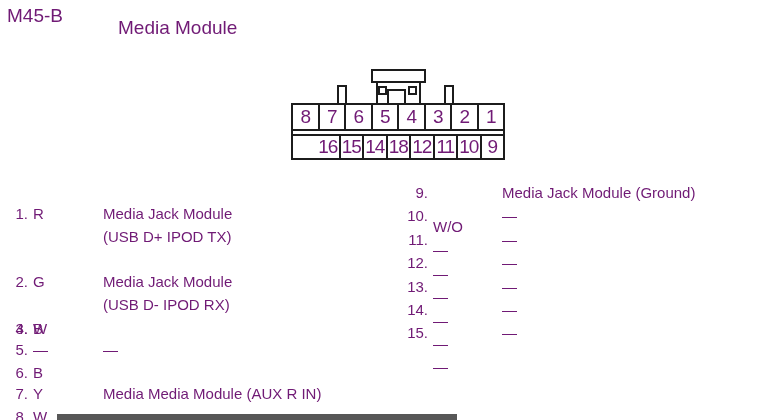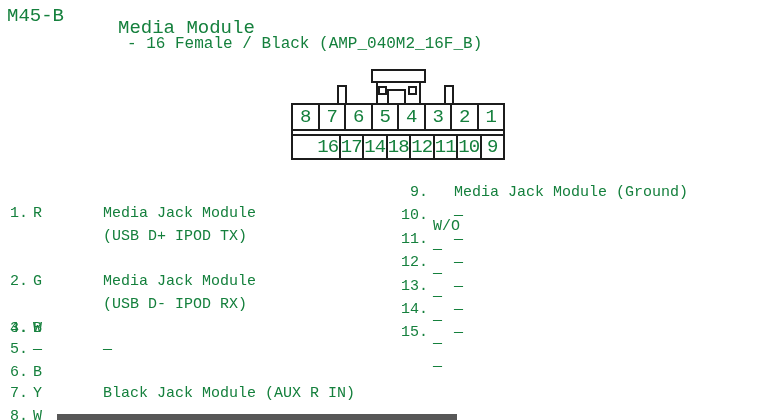--- a/index.html
+++ b/index.html
@@ -1,19 +1,19 @@
 <!DOCTYPE html>
 <html><head>
 <meta charset="utf-8">
 <style>
   * { margin:0; padding:0; box-sizing:border-box; }
   html,body { background:#fff; }
   .page {
     position:relative; width:706px; height:420px; background:#fff;
-    font-family:Liberation Mono, monospace; color:#15803d; overflow:hidden;
+    font-family:Liberation Sans, sans-serif; color:#701a75; overflow:hidden;
   }
   
   .hdr-id    { position:absolute; left:7;  left:7px;  top:5px;  font-size:19px; }
   .hdr-title { position:absolute; left:118px; top:17px;  font-size:19px; }
   .hdr-sub   { position:absolute; left:127px; top:35px; font-size:16px; }
 
   
   .connector { position:absolute; left:291px; top:69px; width:214px; height:91px; }
   .latch-cap  { position:absolute; left:80px; top:0;  width:55px; height:14px; border:2px solid #1c1c1c; background:#fff; }
   .latch-body { position:absolute; left:85px; top:14px; width:45px; height:20px; border-left:2px solid #1c1c1c; border-right:2px solid #1c1c1c; background:#fff; }
@@ -41,34 +41,33 @@
   .pinlist.right { left:390px; top:181px; width:387px; }
   .pinrow { position:relative; }
   .pnum   { position:absolute; left:0; text-align:right; }
   .pcolor { position:absolute; }
   .pfunc  { white-space:pre-line; }
   .pinlist.left  .pnum   { width:28px; }
   .pinlist.left  .pcolor { left:33px; }
   .pinlist.left  .pfunc  { margin-left:103px;margin-top:21px; }
   .pinlist.right .pnum   { width:38px; }
   .pinlist.right .pcolor { left:43px;margin-top:34px; }
-  .pinlist.right .pfunc  { margin-left:64px; }
+  .pinlist.right .pfunc  { margin-left:112px; }
 
   
   .cutoff-bar { position:absolute; left:57px; top:414px; width:400px; height:6px;
     background:#3a3a3a; opacity:.85; }
 </style>
 </head>
 <body>
 
 <div class="page">
 
   <div class="hdr-id">M45-B</div>
   <div class="hdr-title">Media Module</div>
-  <div class="hdr-sub">- 16 Female / Black (AMP_040M2_16F_B)</div>
 
   <div class="connector">
     <div class="latch-cap"></div>
     <div class="latch-body"></div>
     <div class="latch-eye l"></div>
     <div class="latch-eye r"></div>
     <div class="latch-channel"></div>
     <div class="tab l"></div>
     <div class="tab r"></div>
 
@@ -79,21 +78,21 @@
         <div class="cell">6</div>
         <div class="cell">5</div>
         <div class="cell">4</div>
         <div class="cell">3</div>
         <div class="cell">2</div>
         <div class="cell">1</div>
       </div>
       <div class="csep"></div>
       <div class="crow bot">
         <div class="cell">16</div>
-        <div class="cell">17</div>
+        <div class="cell">15</div>
         <div class="cell">14</div>
         <div class="cell">18</div>
         <div class="cell">12</div>
         <div class="cell">11</div>
         <div class="cell">10</div>
         <div class="cell">9</div>
       </div>
     </div>
   </div>
 
@@ -123,21 +122,21 @@
       <span class="pcolor">—</span>
       <div class="pfunc">—</div>
     </div>
     <div class="pinrow">
       <span class="pnum">6.</span>
       <span class="pcolor">B</span>
     </div>
     <div class="pinrow">
       <span class="pnum">7.</span>
       <span class="pcolor">Y</span>
-      <div class="pfunc">Black Jack Module (AUX R IN)</div>
+      <div class="pfunc">Media Media Module (AUX R IN)</div>
     </div>
     <div class="pinrow">
       <span class="pnum">8.</span>
       <span class="pcolor">W</span>
     </div>
   </div>
 
   <div class="pinlist right">
     <div class="pinrow">
       <span class="pnum">9.</span>

